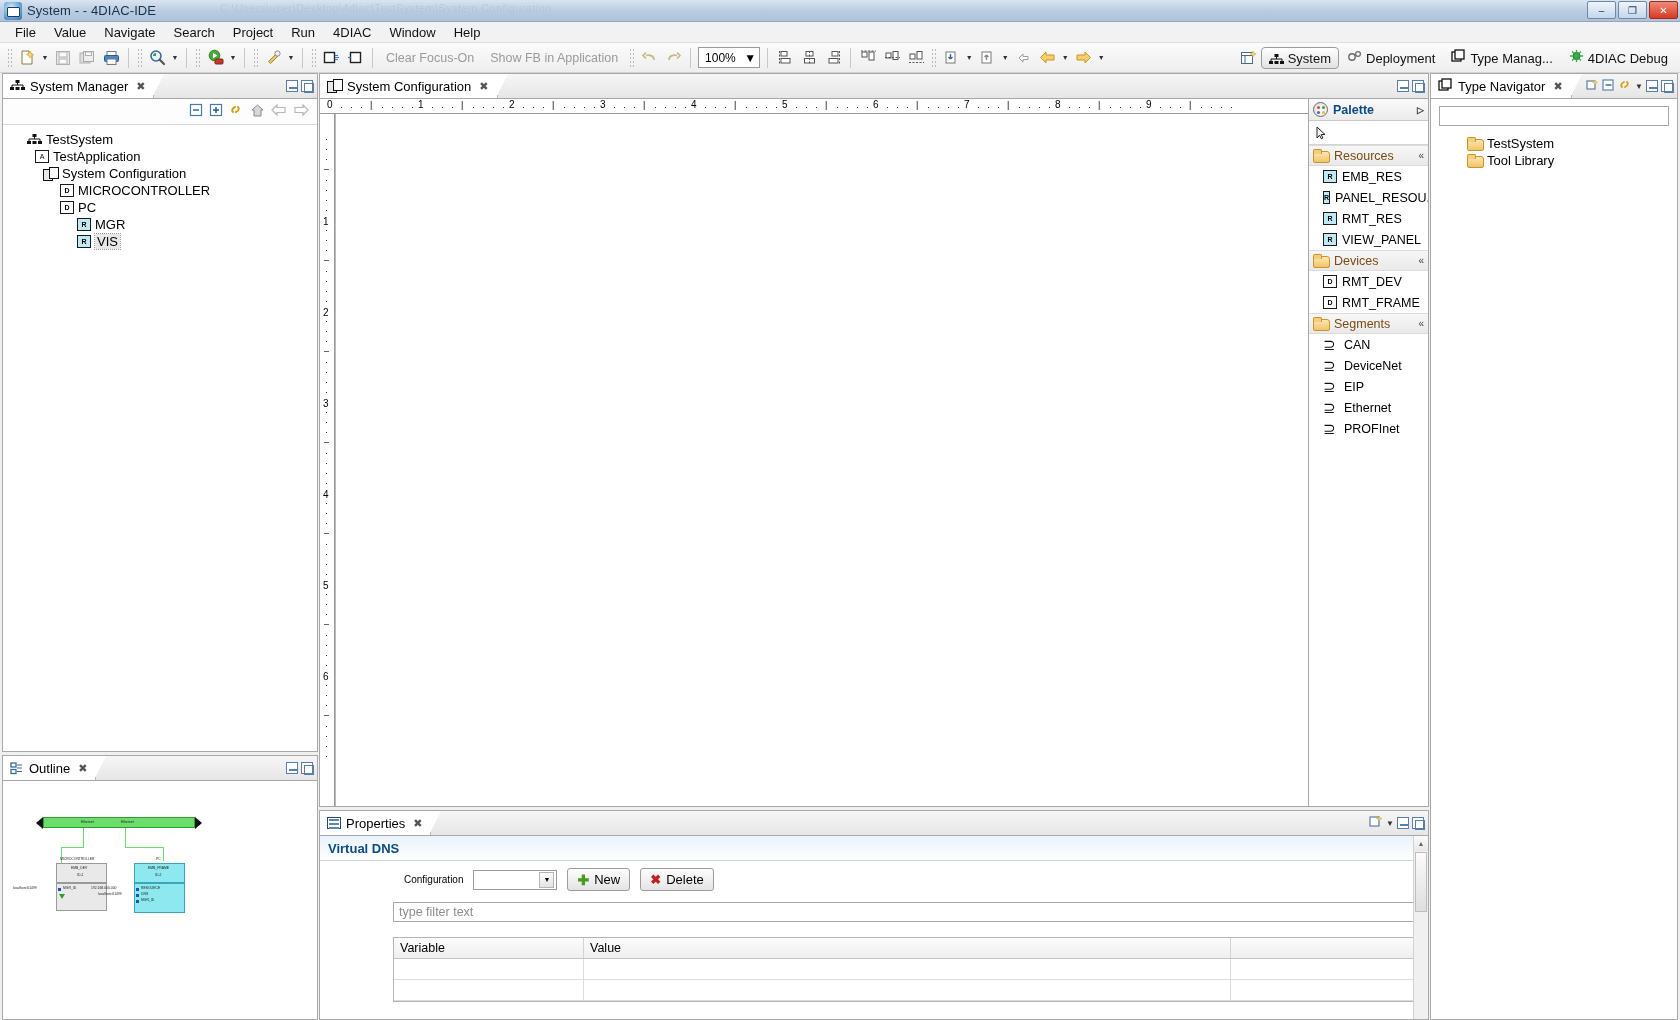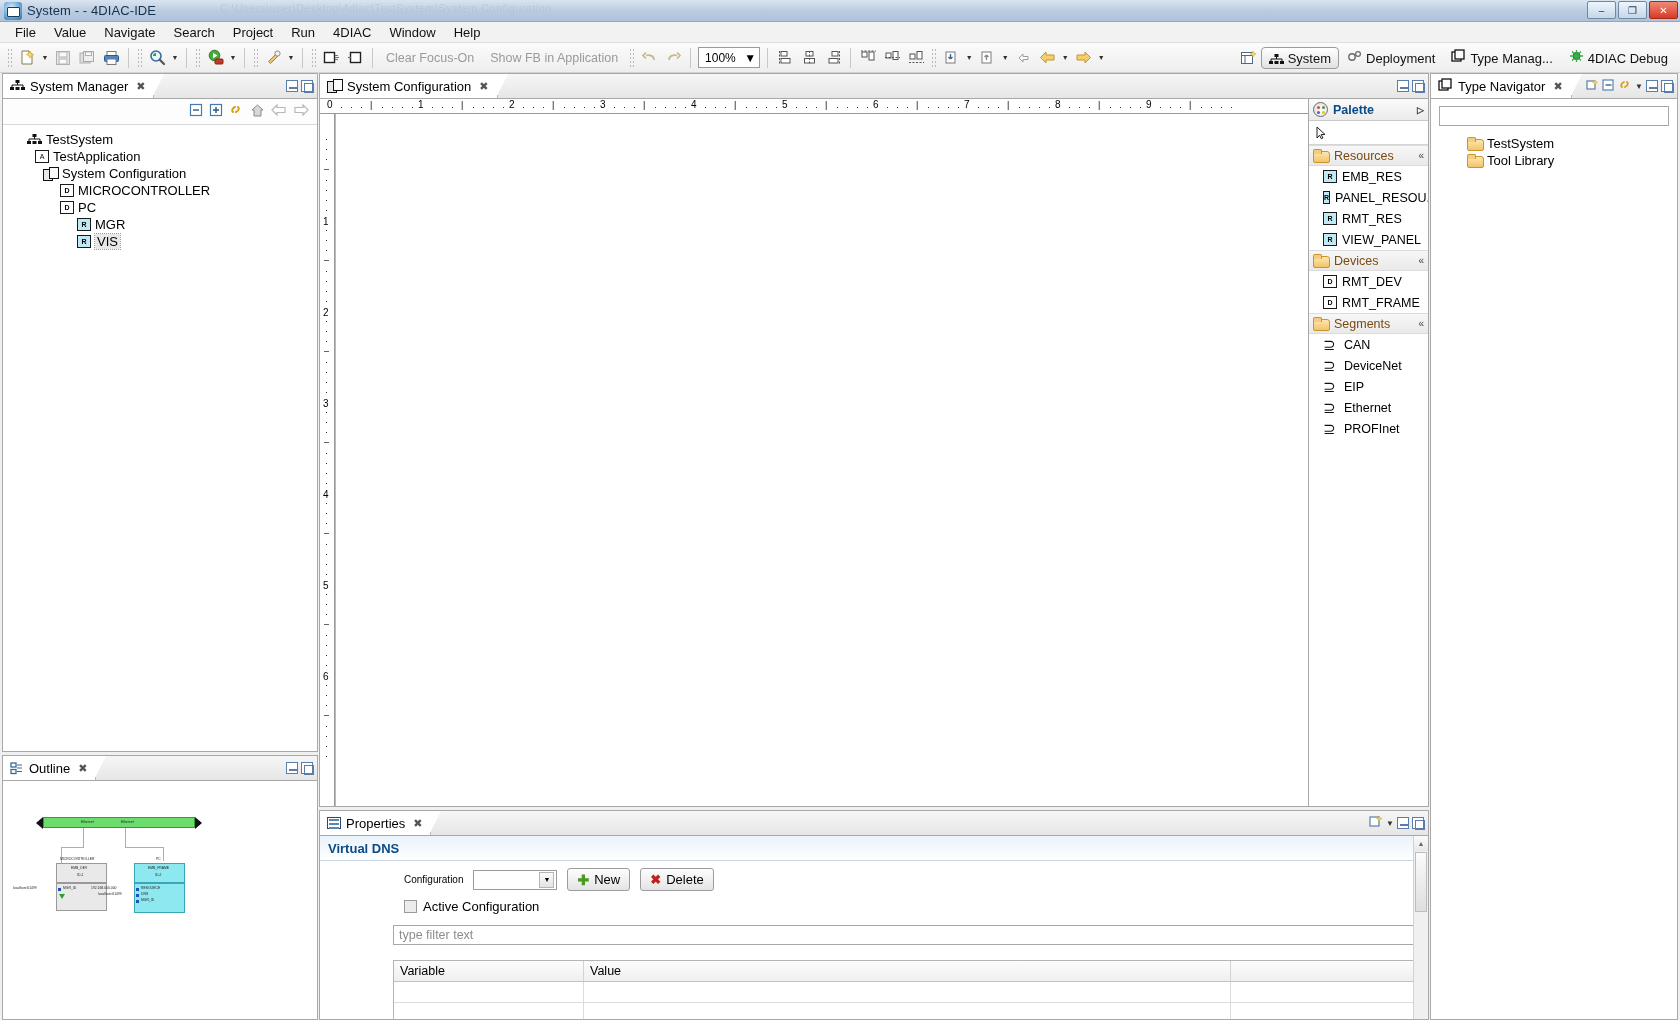--- a/index.html
+++ b/index.html
@@ -1015,24 +1015,20 @@
               <div class="btn">
                 <span class="plus">✚</span>
                 <span>New</span>
               </div>
               <div class="btn">
                 <span class="xmark">✖</span>
                 <span>Delete</span>
               </div>
             </div>
 
-            <div class="checkrow">
-              <span class="cbox"></span>
-              <span>Active Configuration</span>
-            </div>
 
             <div class="filterbox">
               <span>type filter text</span>
             </div>
 
             <div class="ptable">
               <div class="pthead">
                 <div class="pth c1">Variable</div>
                 <div class="pth c2">Value</div>
                 <div class="pth c3"></div>

